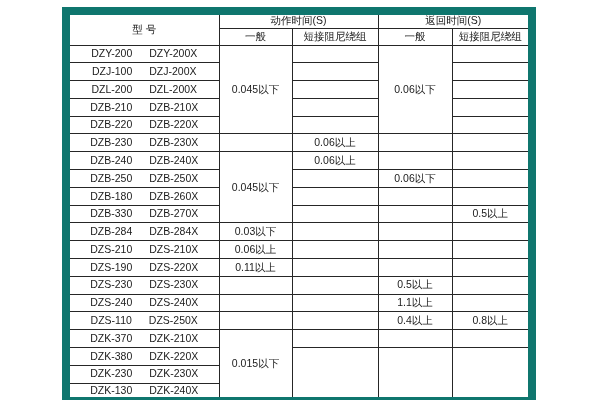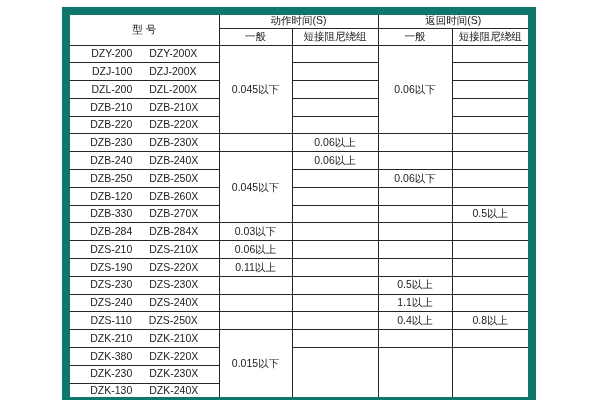--- a/index.html
+++ b/index.html
@@ -158,21 +158,21 @@
               <span>DZB-250X</span>
             </div>
           </td>
           <td></td>
           <td>0.06以下</td>
           <td></td>
         </tr>
         <tr>
           <td class="model-cell">
             <div class="model-pair">
-              <span>DZB-120</span>
+              <span>DZB-180</span>
               <span>DZB-260X</span>
             </div>
           </td>
           <td></td>
           <td></td>
           <td></td>
         </tr>
         <tr>
           <td class="model-cell">
             <div class="model-pair">
@@ -252,21 +252,21 @@
             </div>
           </td>
           <td></td>
           <td></td>
           <td>0.4以上</td>
           <td>0.8以上</td>
         </tr>
         <tr>
           <td class="model-cell">
             <div class="model-pair">
-              <span>DZK-210</span>
+              <span>DZK-370</span>
               <span>DZK-210X</span>
             </div>
           </td>
           <td rowspan="4">0.015以下</td>
           <td></td>
           <td></td>
           <td></td>
         </tr>
         <tr>
           <td class="model-cell">

